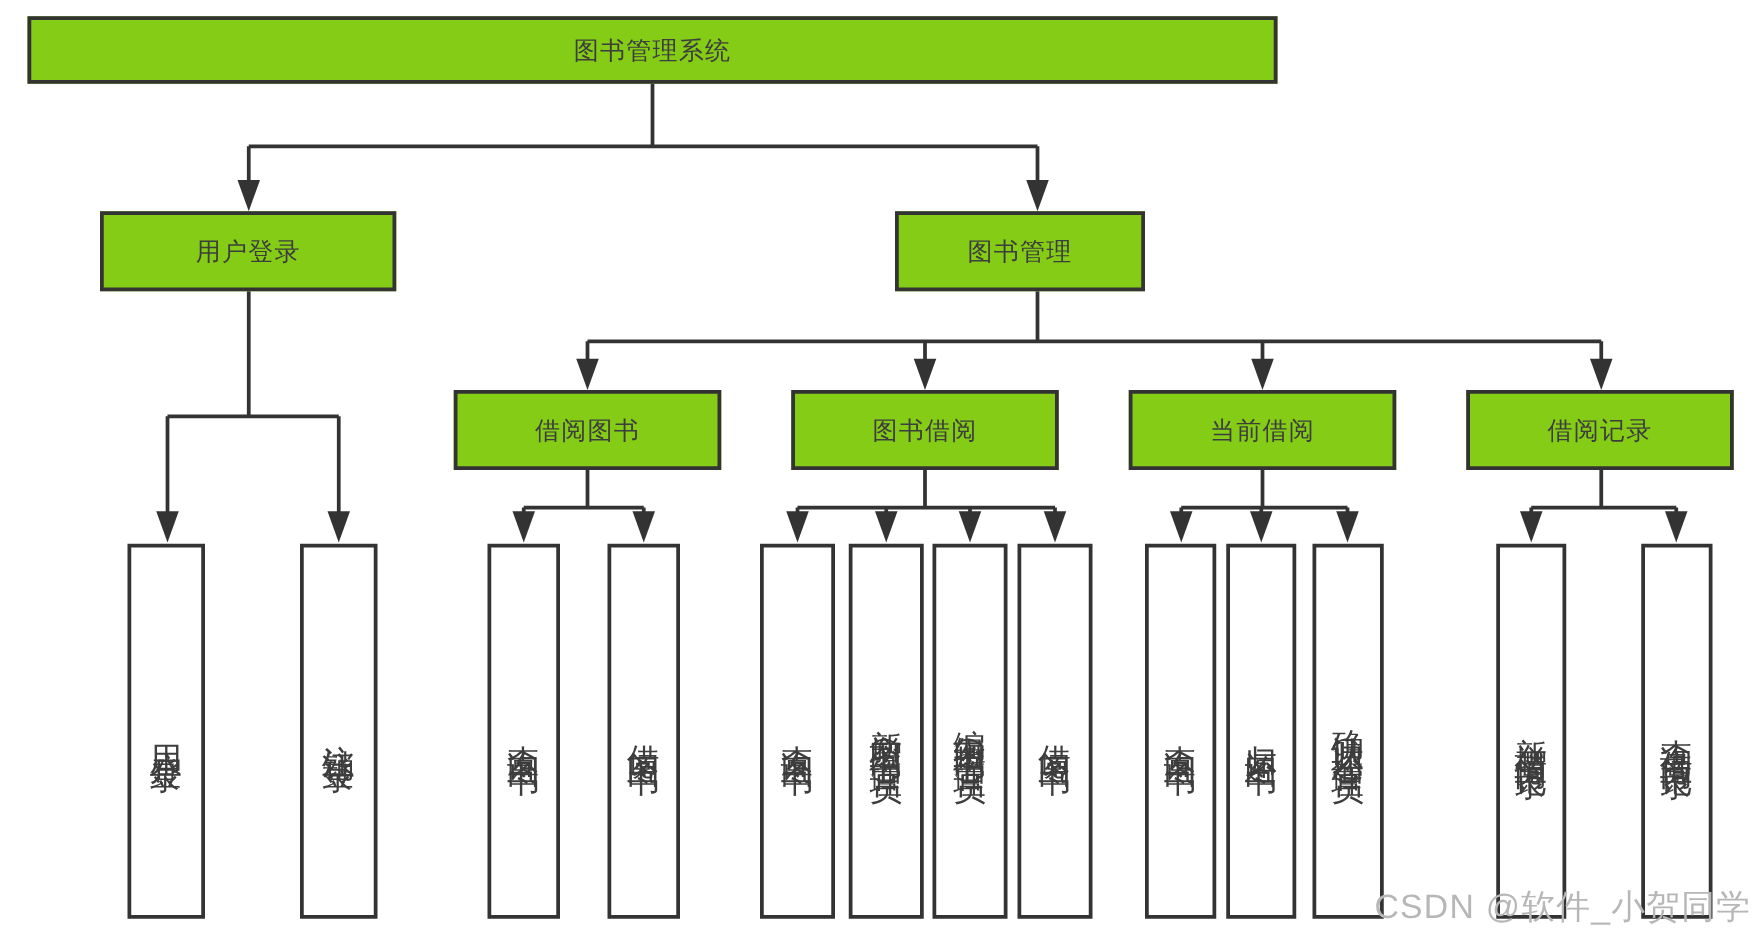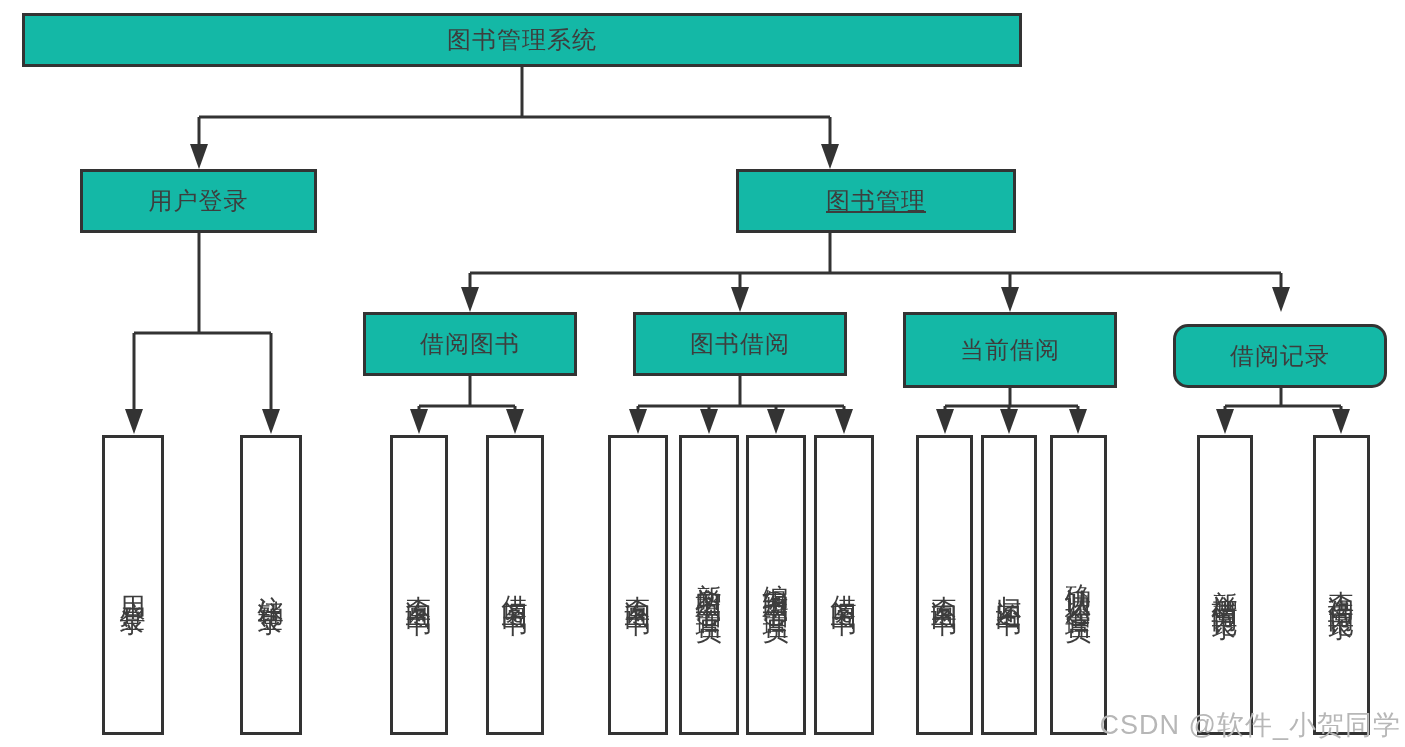--- a/index.html
+++ b/index.html
@@ -29,25 +29,25 @@
     fill: none;
   }
   #connectors polygon {
     fill: var(--line, #333333);
     stroke: none;
   }
   .hbox {
     position: absolute;
     box-sizing: border-box;
     border: 3px solid var(--line, #333333);
-    background: #14b8a6;
+    background: #84cc16;
     display: flex;
     align-items: center;
     justify-content: center;
-    font-size: 24px;
+    font-size: 20px;
     letter-spacing: 1px;
   }
   .vbox {
     position: absolute;
     top: 435px;
     height: 300px;
     box-sizing: border-box;
     border: 3px solid var(--line, #333333);
     background: #ffffff;
     display: flex;
@@ -135,26 +135,26 @@
     <path d="M1225 406 H1341"></path>
     <path d="M1225 406 V412"></path>
       <polygon points="1216,409 1234,409 1225,434"></polygon>
     <path d="M1341 406 V412"></path>
       <polygon points="1332,409 1350,409 1341,434"></polygon>
   </svg>
 
   <div class="hbox" style="left:22px; top:13px; width:1000px; height:54px;">图书管理系统</div>
 
   <div class="hbox" style="left:80px; top:169px; width:237px; height:64px;">用户登录</div>
-  <div class="hbox" style="left:736px; top:169px; width:280px; height:64px;text-decoration:underline;">图书管理</div>
+  <div class="hbox" style="left:716px; top:169px; width:200px; height:64px;">图书管理</div>
 
   <div class="hbox" style="left:363px; top:312px; width:214px; height:64px;">借阅图书</div>
   <div class="hbox" style="left:633px; top:312px; width:214px; height:64px;">图书借阅</div>
-  <div class="hbox" style="left:903px; top:312px; width:214px; height:76px;">当前借阅</div>
-  <div class="hbox" style="left:1173px; top:324px; width:214px; height:64px;border-radius:15px;">借阅记录</div>
+  <div class="hbox" style="left:903px; top:312px; width:214px; height:64px;">当前借阅</div>
+  <div class="hbox" style="left:1173px; top:312px; width:214px; height:64px;">借阅记录</div>
 
   <div class="vbox" style="left:102px; width:62px;">
     <span>用户登录</span>
   </div>
   <div class="vbox" style="left:240px; width:62px;">
     <span>注销登录</span>
   </div>
 
   <div class="vbox" style="left:390px; width:58px;">
     <span>查询图书</span>

